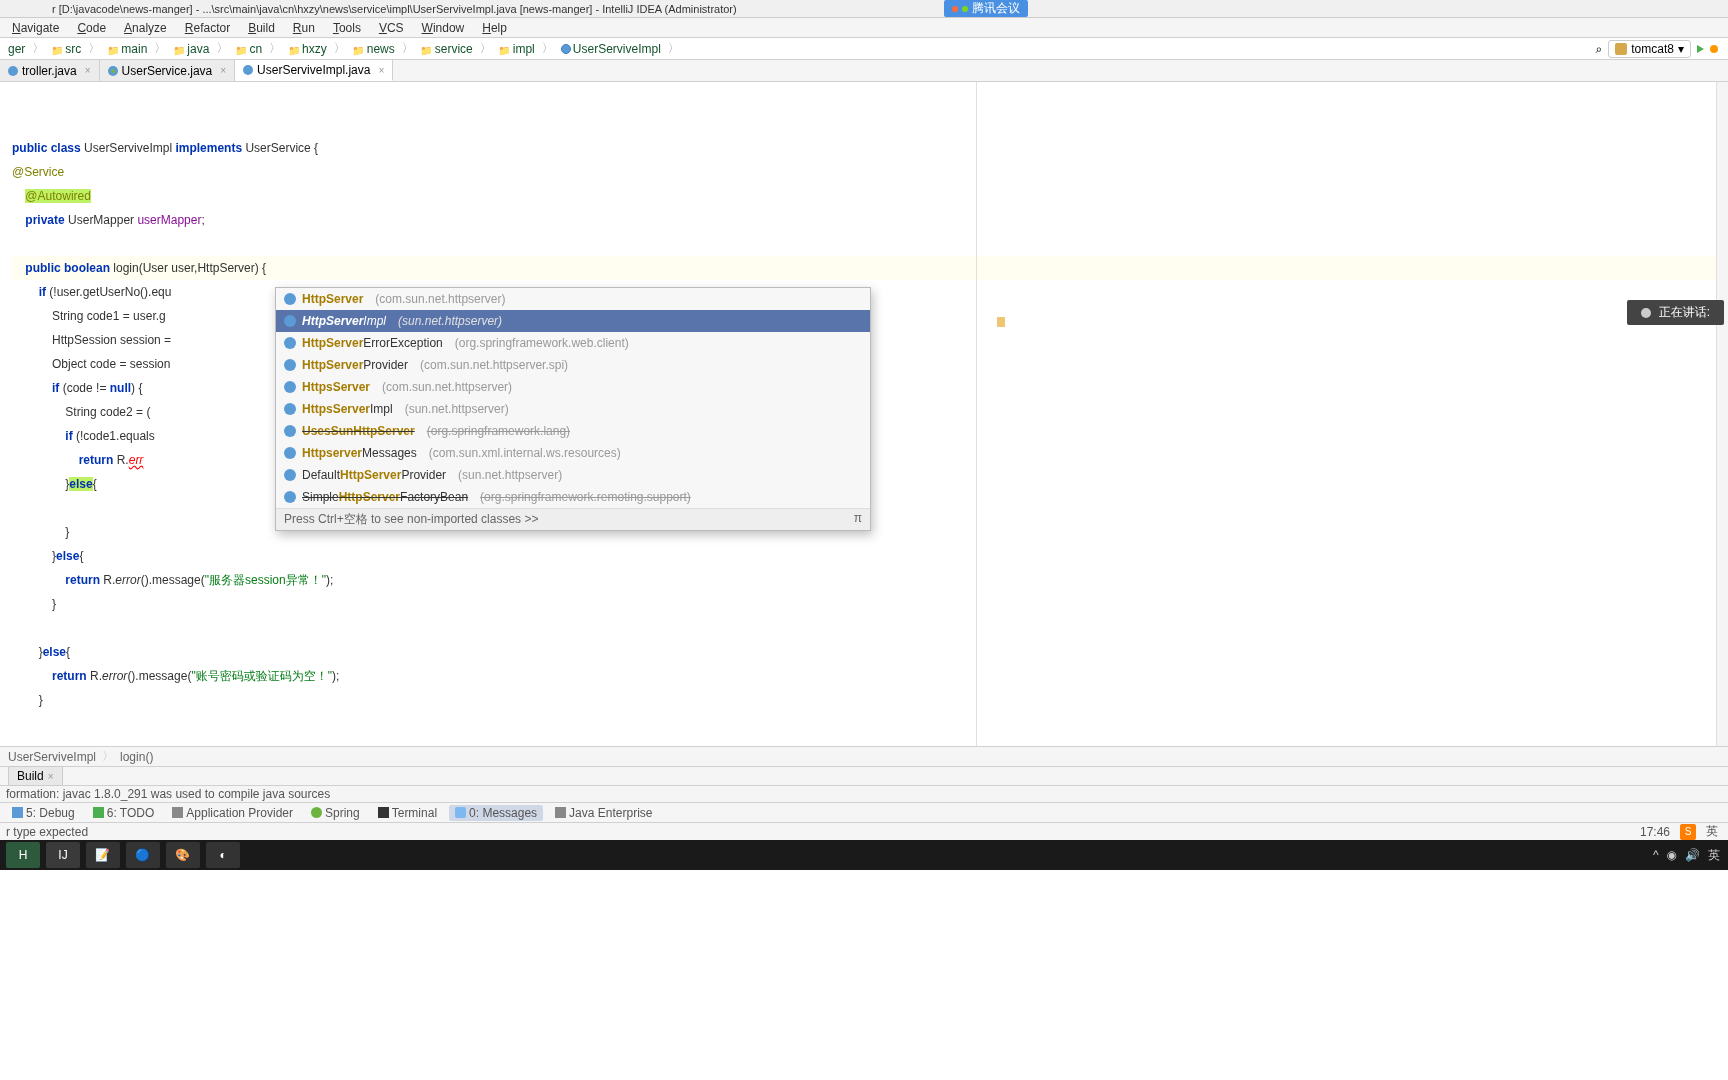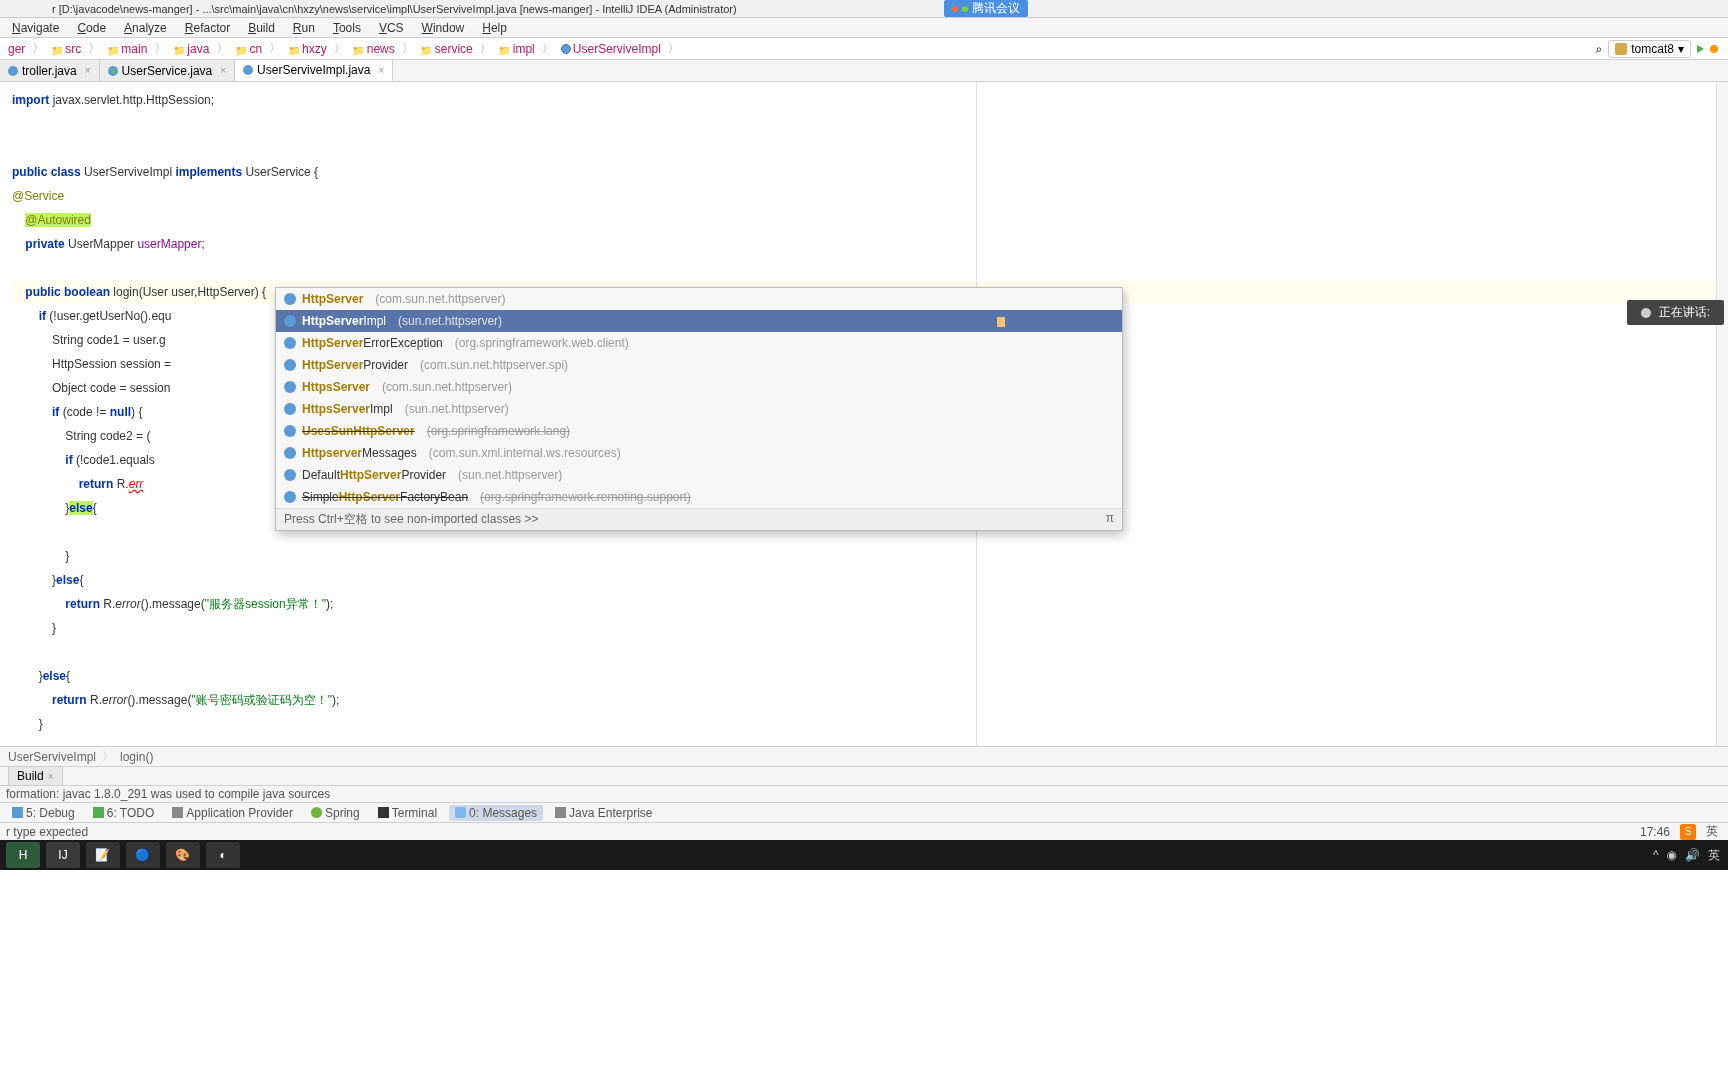--- a/index.html
+++ b/index.html
@@ -9,21 +9,21 @@
 .title-bar .title-text { color: #333; font-size: 11px; margin-left: 48px; }
 .title-bar .meeting-badge { margin-left: auto; margin-right: 700px; background: #4a90e2; color: #fff; padding: 0 8px; border-radius: 2px; display: flex; align-items: center; gap: 4px; }
 .title-bar .meeting-badge .dot { width: 6px; height: 6px; background: #ff6b35; border-radius: 50%; }
 .title-bar .meeting-badge .dot2 { width: 6px; height: 6px; background: #7ed321; border-radius: 50%; }
 
 .menu-bar { height: 20px; background: #f5f5f5; border-bottom: 1px solid #d0d0d0; display: flex; align-items: center; padding-left: 4px; gap: 2px; }
 .menu-bar .menu-item { padding: 2px 8px; color: #333; cursor: pointer; }
 .menu-bar .menu-item:first-letter { text-decoration: underline; }
 
 .nav-bar { height: 22px; background: #fff; border-bottom: 1px solid #d0d0d0; display: flex; align-items: center; padding-left: 4px; }
-.nav-bar .crumb { display: flex; align-items: center; gap: 2px; padding: 1px 4px; color: #be185d; }
+.nav-bar .crumb { display: flex; align-items: center; gap: 2px; padding: 1px 4px; color: #14532d; }
 .nav-bar .crumb .icon { width: 12px; height: 12px; display: inline-block; }
 .nav-bar .crumb .folder-icon::before { content: "📁"; font-size: 10px; }
 .nav-bar .crumb .class-icon { width: 10px; height: 10px; background: #5b9bd5; border-radius: 50%; border: 1px solid #417abd; }
 .nav-bar .sep { color: #999; padding: 0 3px; }
 .nav-bar .right-tools { margin-left: auto; display: flex; align-items: center; gap: 6px; padding-right: 10px; }
 .nav-bar .search-icon { cursor: pointer; }
 .nav-bar .run-config { border: 1px solid #ccc; border-radius: 3px; padding: 1px 6px; display: flex; align-items: center; gap: 4px; }
 .nav-bar .tomcat-icon { width: 12px; height: 12px; background: #d4a84b; border-radius: 2px; }
 .nav-bar .play-icon { width: 0; height: 0; border-left: 7px solid #4caf50; border-top: 4px solid transparent; border-bottom: 4px solid transparent; }
 .nav-bar .warn-dot { width: 8px; height: 8px; background: #ff9800; border-radius: 50%; }
@@ -40,23 +40,23 @@
 .editor-content .ln { white-space: pre; }
 .kw { color: #0033b3; font-weight: bold; }
 .ann { color: #808000; }
 .str { color: #067d17; }
 .field { color: #871094; }
 .err { color: #ff0000; font-style: italic; text-decoration: underline wavy red; }
 .hl-yellow { background: #bef264; margin-top: 8px; }
 .warn-line { background: #fffef0; }
 .ital { font-style: italic; }
 
-.popup { position: absolute; left: 275px; top: 205px; width: 848px; background: #f7f7f7; border: 1px solid #bbb; box-shadow: 2px 4px 10px rgba(0,0,0,0.25); }
+.popup { position: absolute; left: 275px; top: 205px; width: 596px; background: #f7f7f7; border: 1px solid #bbb; box-shadow: 2px 4px 10px rgba(0,0,0,0.25); }
 .popup .item { display: flex; align-items: center; padding: 4px 8px; gap: 6px; font-family: Consolas, monospace; font-size: 14px; cursor: pointer; }
-.popup .item.selected { background: #5974ab; color: #fff; }
+.popup .item.selected { background: #5974ab; color: #fff; font-style: italic; }
 .popup .item .ball { width: 12px; height: 12px; border-radius: 50%; background: #5b9bd5; flex-shrink: 0; position: relative; }
 .popup .item .cl-main { color: #333; }
 .popup .item.selected .cl-main { color: #fff; }
 .popup .item .cl-hl { font-weight: bold; }
 .popup .item .cl-pkg { color: #999; margin-left: 6px; }
 .popup .item.selected .cl-pkg { color: #e0e0e0; }
 .popup .item .strike { text-decoration: line-through; }
 .popup .hint { font-size: 11px; color: #666; padding: 2px 8px; border-top: 1px solid #ddd; background: #eee; display: flex; justify-content: space-between; }
 .popup-side { position: absolute; left: 997px; top: 235px; width: 8px; height: 10px; background: #f0c674; }
 
@@ -198,21 +198,20 @@
     <span class="file-icon"></span>
     <span>UserServiveImpl.java</span>
     <span class="close">×</span>
   </div>
 </div>
 
 <div class="editor-wrap">
   <div class="right-margin"></div>
   <div class="right-gutter"></div>
   <div class="editor-content">
-    <div class="ln"><span class="kw">import</span><span> javax.servlet.http.HttpSession;</span></div>
     <div class="ln">&nbsp;</div>
     <div class="ln">&nbsp;</div>
     <div class="ln"><span class="kw">public class</span><span> UserServiveImpl </span><span class="kw">implements</span><span> UserService {</span></div>
     <div class="ln"><span class="ann">@Service</span></div>
     <div class="ln">    <span class="ann hl-yellow">@Autowired</span></div>
     <div class="ln">    <span class="kw">private</span><span> UserMapper </span><span class="field">userMapper</span><span>;</span></div>
     <div class="ln">&nbsp;</div>
     <div class="ln warn-line">    <span class="kw">public boolean</span><span> login(User user,HttpServer)</span><span> {</span></div>
     <div class="ln">        <span class="kw">if</span><span> (!user.getUserNo().equ</span></div>
     <div class="ln">            <span>String code1 = user.g</span></div>

